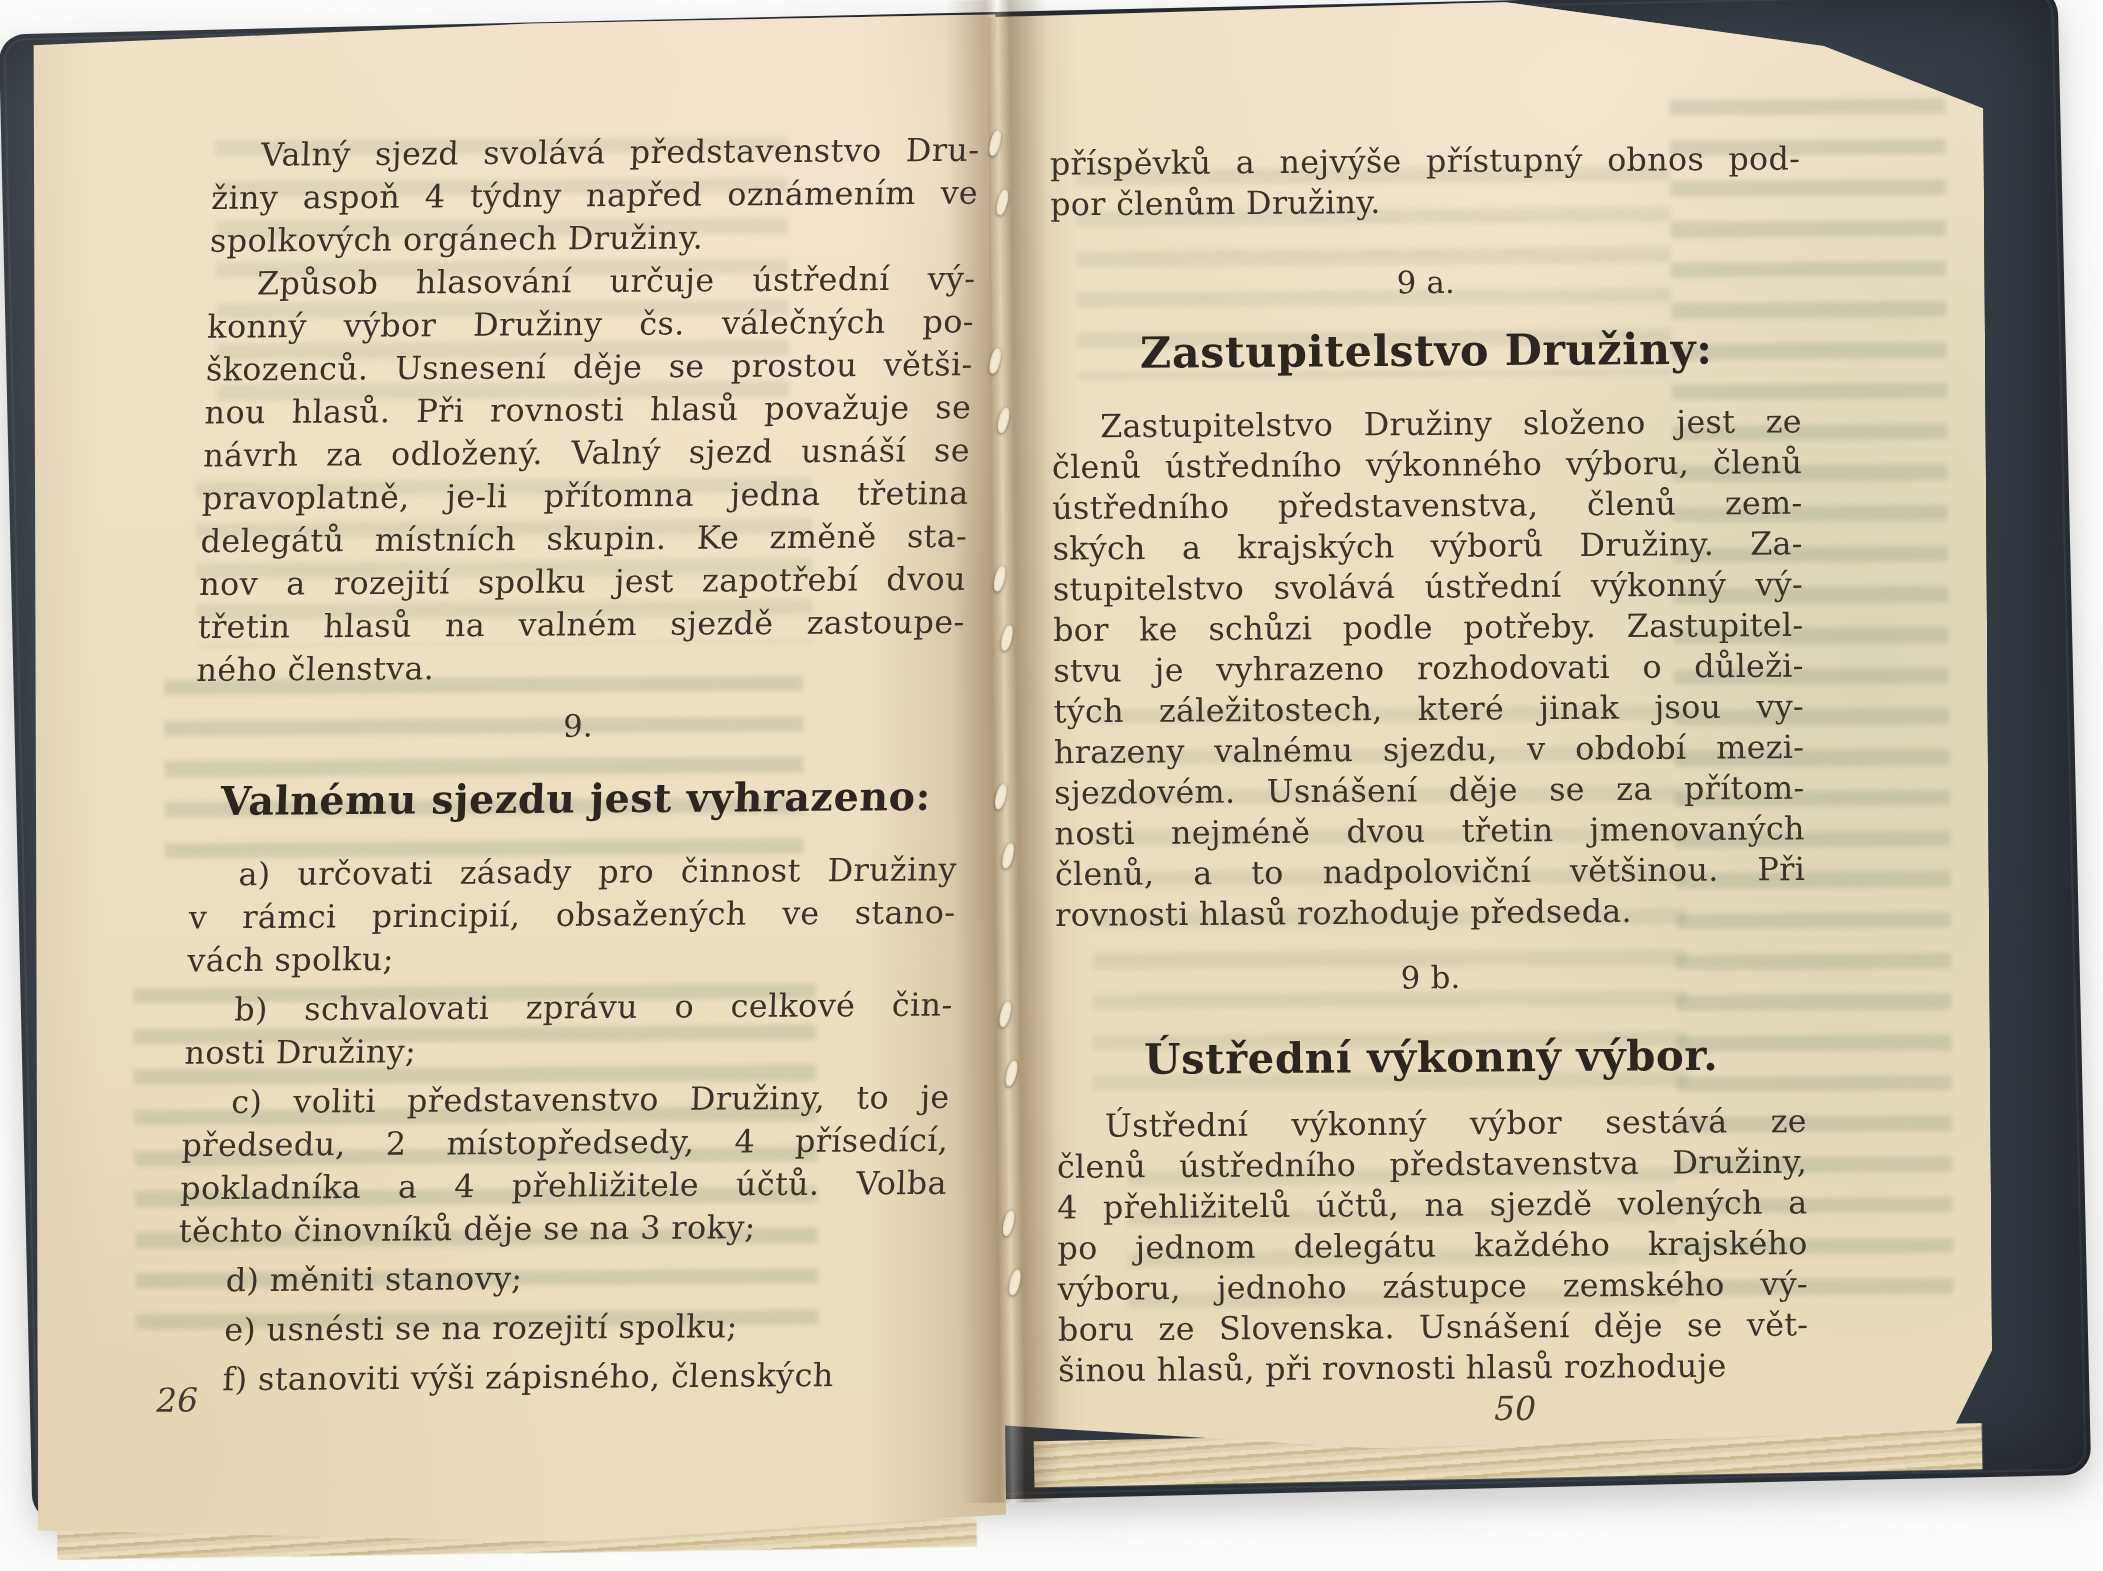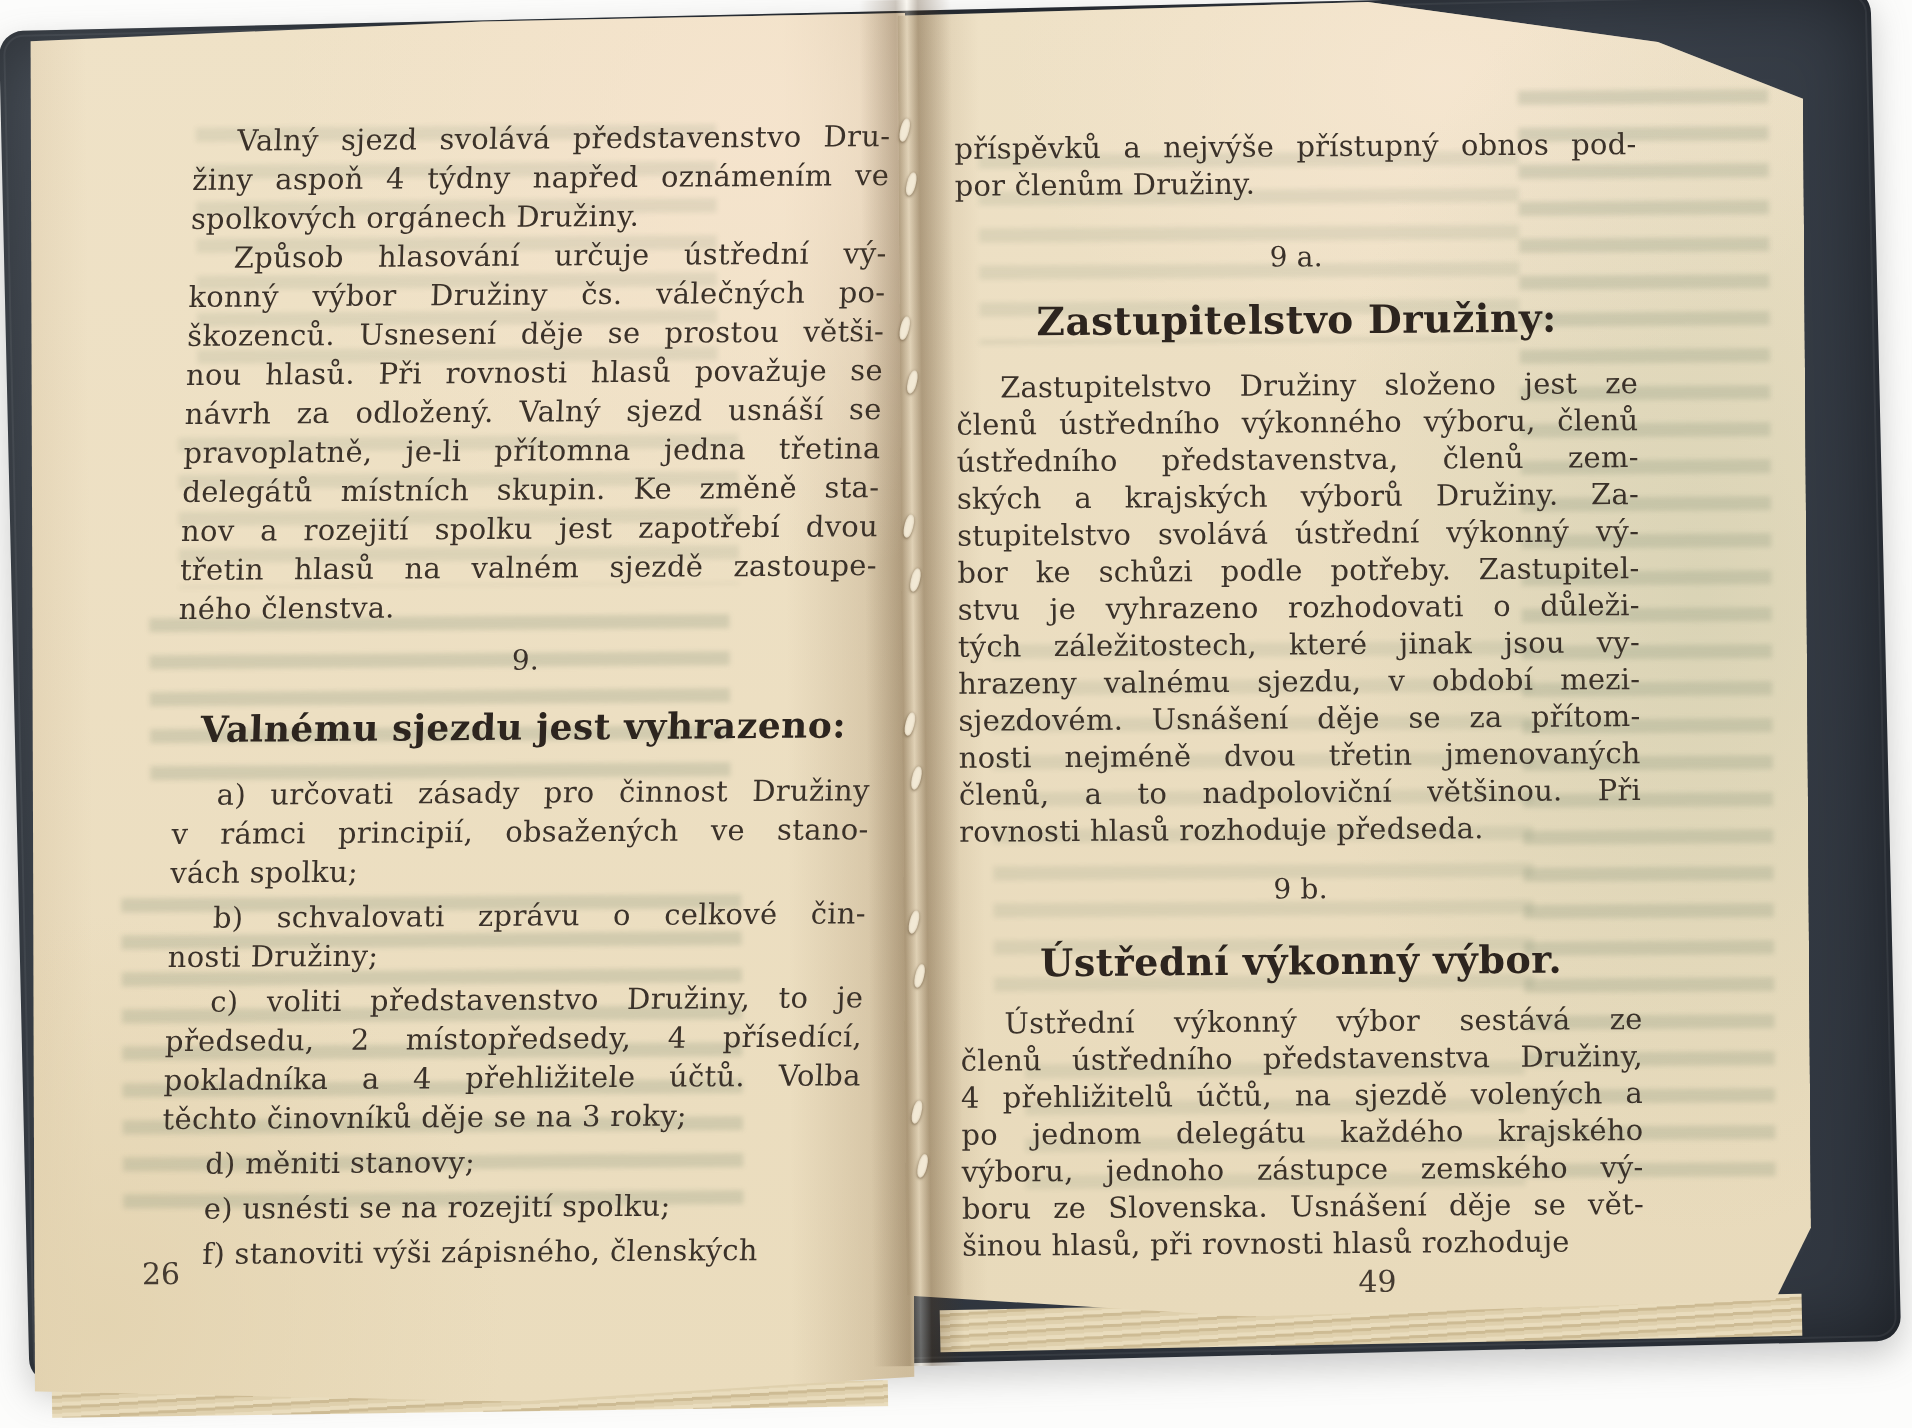--- a/index.html
+++ b/index.html
@@ -68,21 +68,21 @@
   .left-col .snum{margin-top:14px;}
   .left-col .heading{margin-top:24px;font-size:36px;line-height:46px;}
   .item{margin-top:6px;}
   .item-a{margin-top:24px;}
   .right-col .snum-a{margin-top:36px;}
   .right-col .h-a{margin-top:20px;font-size:39px;line-height:48px;}
   .right-col .p2{margin-top:24px;}
   .right-col .snum-b{margin-top:22px;}
   .right-col .h-b{margin-top:30px;font-size:38px;line-height:48px;}
   .right-col .p3{margin-top:18px;}
-  .folio{position:absolute;font-size:30px;color:#453b31;}
+  .folio{position:absolute;font-size:30px;color:#453b31;font-style:italic;}
   .folio-left{left:108px;top:1238px;}
   .folio-right{left:452px;top:1262px;}
 </style>
 </head>
 <body>
 
 <div class="scene">
 
   <div class="cover"></div>
 
@@ -176,21 +176,21 @@
       <div class="para p3 indent-first">
           <div class="line">Ústřední výkonný výbor sestává ze</div>
           <div class="line">členů ústředního představenstva Družiny,</div>
           <div class="line">4 přehližitelů účtů, na sjezdě volených a</div>
           <div class="line">po jednom delegátu každého krajského</div>
           <div class="line">výboru, jednoho zástupce zemského vý-</div>
           <div class="line">boru ze Slovenska. Usnášení děje se vět-</div>
           <div class="line last">šinou hlasů, při rovnosti hlasů rozhoduje</div>
         </div>
     </div>
-    <div class="folio folio-right">49</div>
+    <div class="folio folio-right">50</div>
   </div>
 
   <div class="gutter">
     <span class="stitch" style="left:40px;top:118px;"></span>
     <span class="stitch" style="left:46px;top:172px;"></span>
     <span class="stitch" style="left:38px;top:316px;"></span>
     <span class="stitch" style="left:45px;top:370px;"></span>
     <span class="stitch" style="left:40px;top:514px;"></span>
     <span class="stitch" style="left:46px;top:568px;"></span>
     <span class="stitch" style="left:39px;top:712px;"></span>

